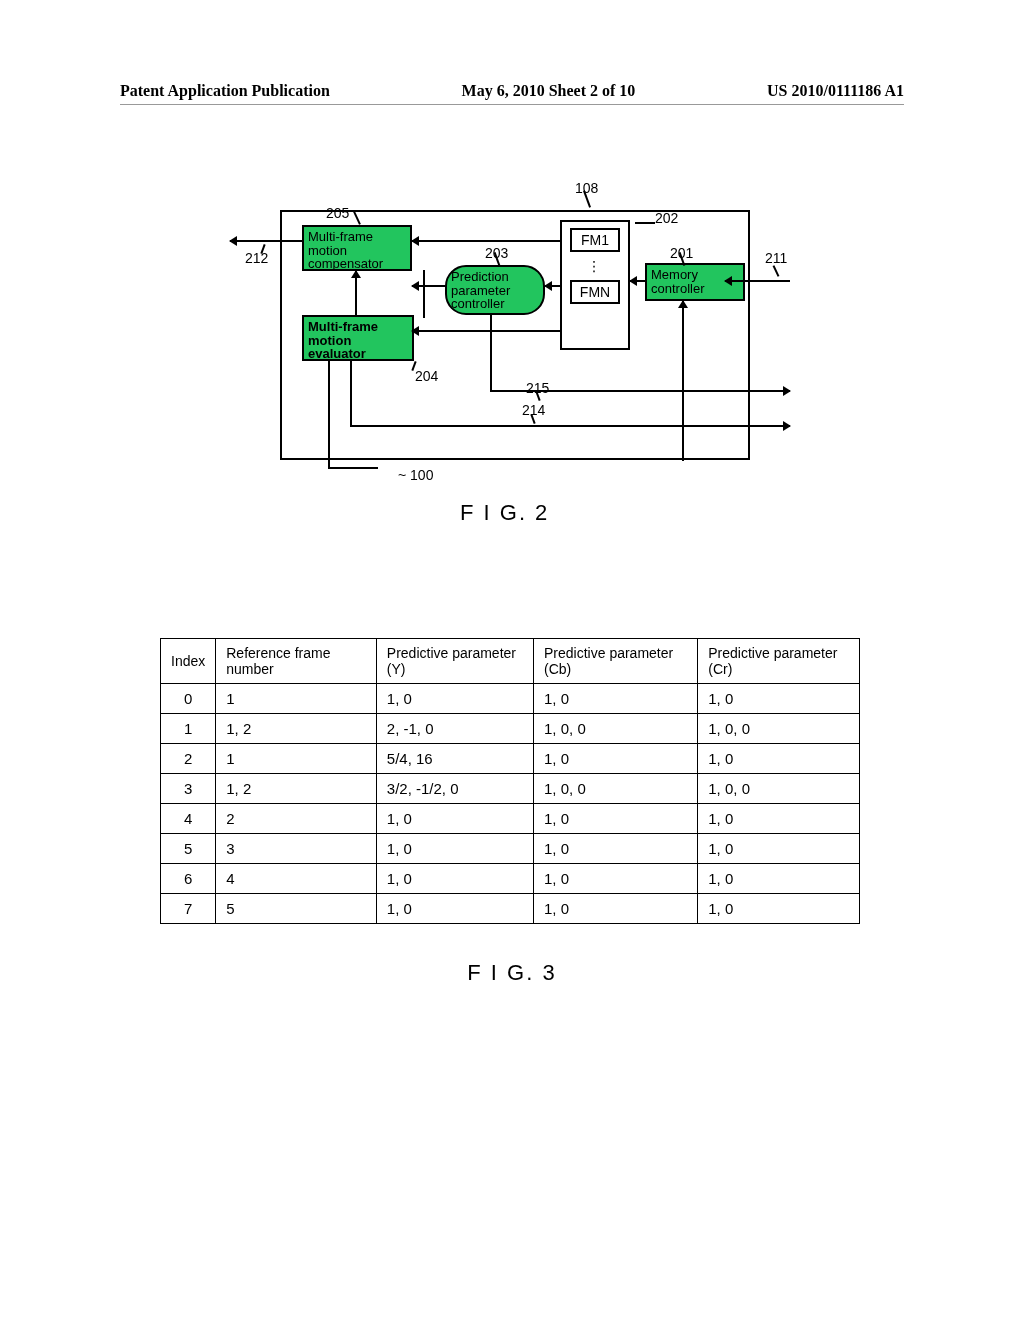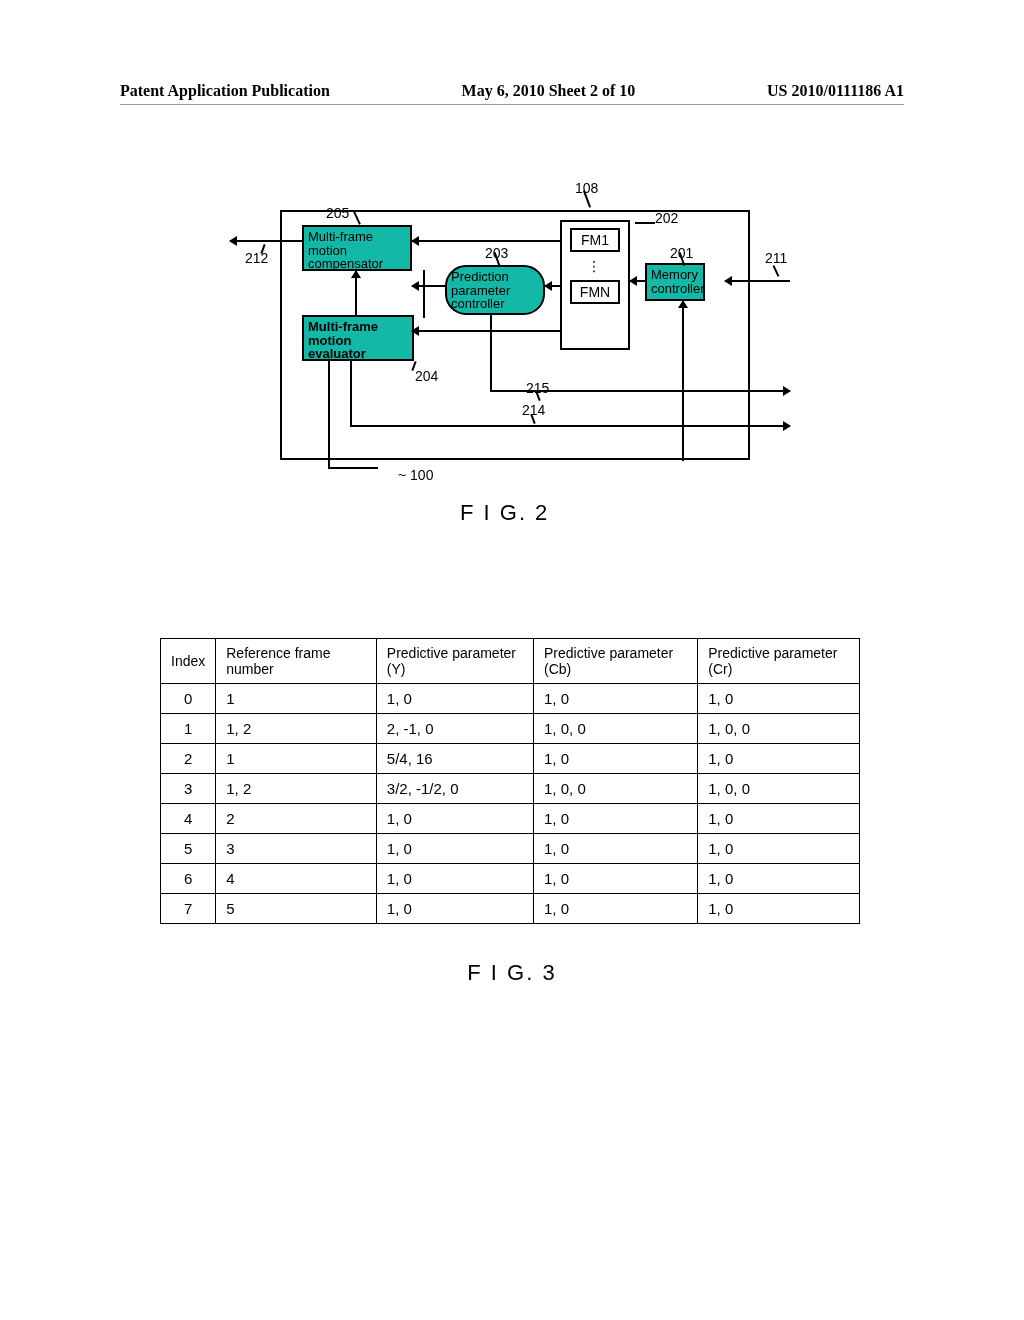--- a/index.html
+++ b/index.html
@@ -45,21 +45,21 @@
     width: 470px;
     height: 250px;
     border: 2px solid #000;
   }
   .block {
     position: absolute;
     border: 2px solid #000;
     font-size: 13px;
     line-height: 1.05;
     padding: 3px 4px;
-    background: #14b8a6;
+    background: #22c55e;
     font-family: Arial, sans-serif;
   }
   .fm-group {
     position: absolute;
     border: 2px solid #000;
     top: 50px;
     left: 330px;
     width: 70px;
     height: 130px;
     background: #fff;
@@ -162,21 +162,21 @@
     <div class="block" style="top:55px; left:72px; width:110px; height:46px;">Multi-frame motion compensator</div>
     <div class="label" style="top:35px; left:96px;">205</div>
     <div class="hline" style="top:47px; left:120px; width:14px; transform:rotate(65deg);"></div>
 
     <div class="block" style="top:145px; left:72px; width:112px; height:46px;font-weight:bold;">Multi-frame motion evaluator</div>
 
     <div class="block" style="top:95px; left:215px; width:100px; height:50px;border-radius:21px;">Prediction parameter controller</div>
     <div class="label" style="top:75px; left:255px;">203</div>
     <div class="hline" style="top:88px; left:260px; width:14px; transform:rotate(70deg);"></div>
 
-    <div class="block" style="top:93px; left:415px; width:60px; height:38px;">Memory controller</div>
+    <div class="block" style="top:93px; left:415px; width:100px; height:38px;">Memory controller</div>
     <div class="label" style="top:75px; left:440px;">201</div>
     <div class="hline" style="top:88px; left:445px; width:14px; transform:rotate(70deg);"></div>
 
     <div class="fm-group">
       <div class="fm">FM1</div>
       <div class="dots">⋮</div>
       <div class="fm">FMN</div>
     </div>
     <div class="label" style="top:40px; left:425px;">202</div>
     <div class="hline" style="top:52px; left:405px; width:20px;"></div>

